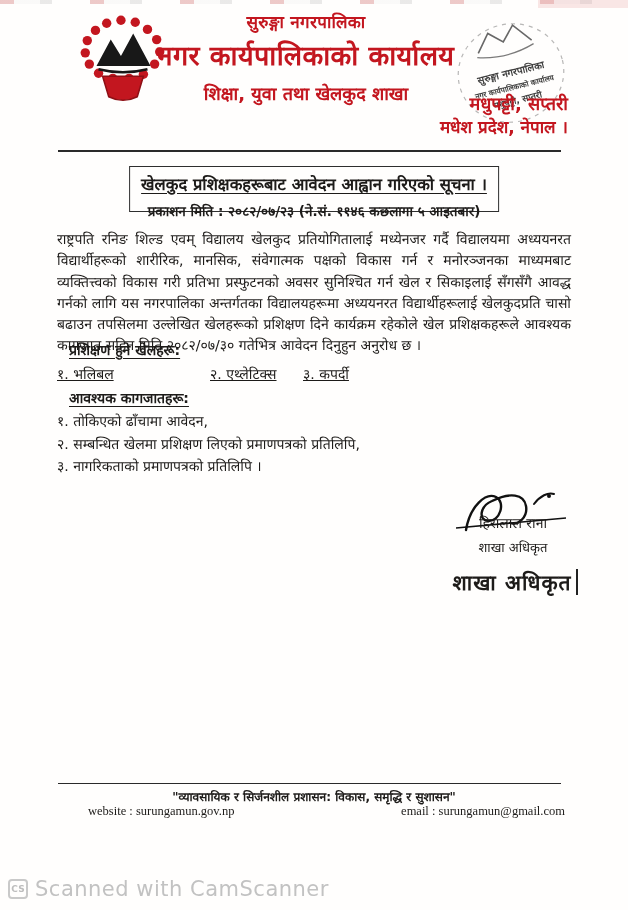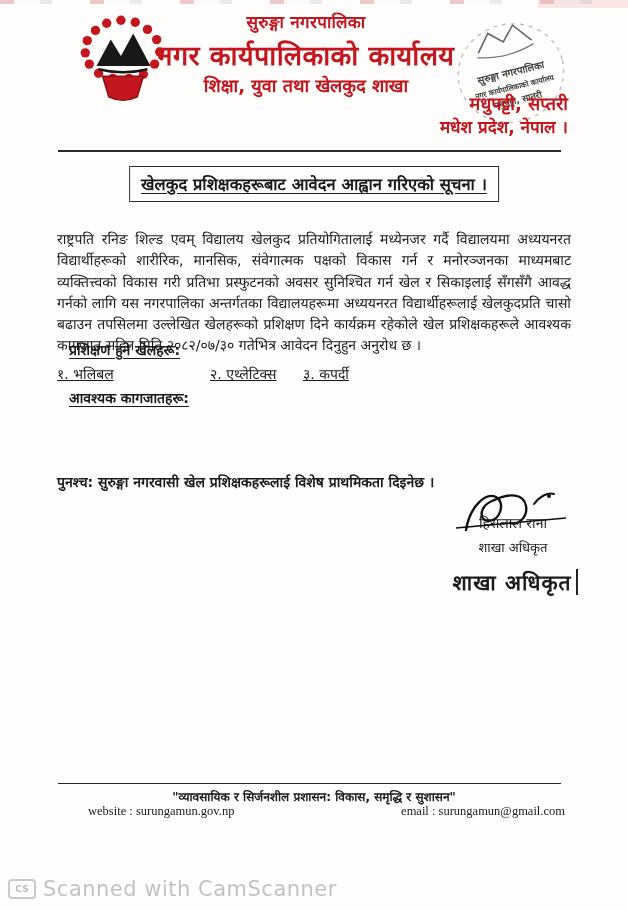--- a/index.html
+++ b/index.html
@@ -16,31 +16,31 @@
       rgba(197,80,80,.30) 0 14px, rgba(235,235,235,.25) 14px 40px,
       rgba(160,160,160,.22) 40px 52px, rgba(255,255,255,0) 52px 90px);
   }
   .scan-blush { position:absolute; top:0; right:0; width:90px; height:8px; background:rgba(233,160,160,.25); }
 
   
   .emblem { position:absolute; left:72px; top:13px; width:102px; height:94px; }
   .head-lines { position:absolute; left:92px; top:10px; width:428px; text-align:center; color:#c3161f; font-weight:bold; }
   .head-muni   { font-size:17px; letter-spacing:.3px; }
   .head-office { font-size:27px; margin-top:3px; letter-spacing:.4px; }
-  .head-dept   { font-size:18px; margin-top:0; }
+  .head-dept   { font-size:18px; margin-top:8px; }
   .stamp-wrap { position:absolute; left:452px; top:14px; width:118px; height:118px; transform:rotate(-14deg); opacity:.85; }
   .addr { position:absolute; right:60px; top:92px; text-align:right; color:#c3161f; font-weight:bold; line-height:1.35; }
   .addr-l1 { font-size:18px; }
   .addr-l2 { font-size:17px; }
   .head-rule { position:absolute; left:58px; top:150px; width:503px; border-top:2px solid #2a2a2a; }
 
   
   .title-box {
     position:absolute; left:50%; top:166px; transform:translateX(-50%);
-    border:1.5px solid #2e2e2e; padding:5px 11px 6px;
+    border:1.5px solid #2e2e2e; padding:5px 11px 16px;
     font-size:16.5px; font-weight:bold; white-space:nowrap;
   }
   .title-box span { text-decoration:underline; text-underline-offset:3px; }
   .pub-date { position:absolute; left:0; top:202px; width:100%; text-align:center; font-size:13.5px; font-weight:bold; }
   .body-par {
     position:absolute; left:57px; top:229px; width:514px;
     font-size:14px; line-height:1.52; text-align:justify;
   }
   .sec-head { position:absolute; left:57px; font-size:14px; font-weight:bold; text-decoration:underline; text-underline-offset:3px;margin-left:12px; }
   .sports-head { top:340px; }
@@ -61,21 +61,21 @@
 
   
   .foot-rule { position:absolute; left:58px; top:783px; width:503px; border-top:1.5px solid #2a2a2a; }
   .slogan { position:absolute; left:0; top:788px; width:100%; text-align:center; font-size:12px; font-weight:bold; }
   .contact-row { position:absolute; left:58px; top:804px; width:507px; display:flex; justify-content:space-between;
                  font-family:"Liberation Serif", serif; font-weight:normal; font-size:12.5px; }
   .contact-row .c-left { padding-left:30px; }
 
   
   .watermark { position:absolute; left:8px; bottom:9px; display:flex; align-items:center; gap:7px; }
-  .cs-icon { width:28px; height:20px; border:2px solid #c9c9c9; border-radius:4px; color:#bdbdbd;
+  .cs-icon { width:20px; height:20px; border:2px solid #c9c9c9; border-radius:4px; color:#bdbdbd;
              font-size:9px; font-weight:bold; display:flex; align-items:center; justify-content:center; }
   .wm-text { font-size:21px; color:#c2c2c2; letter-spacing:.5px; }
 
   svg text { font-family:"DejaVu Sans", sans-serif; }
 </style>
 </head>
 <body>
 
 <div class="page">
   <div class="scan-edge"></div>
@@ -126,33 +126,38 @@
   <div class="addr">
     <div class="addr-l1">मधुपट्टी, सप्तरी</div>
     <div class="addr-l2">मधेश प्रदेश, नेपाल ।</div>
   </div>
 
   <div class="head-rule"></div>
 
   <div class="title-box">
     <span>खेलकुद प्रशिक्षकहरूबाट आवेदन आह्वान गरिएको सूचना ।</span>
   </div>
+  <div class="pub-date">प्रकाशन मिति : २०८२/०७/२३ (ने.सं. ११४६ कछलागा ५ आइतबार)</div>
 
   <p class="body-par">राष्ट्रपति रनिङ शिल्ड एवम् विद्यालय खेलकुद प्रतियोगितालाई मध्येनजर गर्दै विद्यालयमा अध्ययनरत विद्यार्थीहरूको शारीरिक, मानसिक, संवेगात्मक पक्षको विकास गर्न र मनोरञ्जनका माध्यमबाट व्यक्तित्त्वको विकास गरी प्रतिभा प्रस्फुटनको अवसर सुनिश्चित गर्न खेल र सिकाइलाई सँगसँगै आवद्ध गर्नको लागि यस नगरपालिका अन्तर्गतका विद्यालयहरूमा अध्ययनरत विद्यार्थीहरूलाई खेलकुदप्रति चासो बढाउन तपसिलमा उल्लेखित खेलहरूको प्रशिक्षण दिने कार्यक्रम रहेकोले खेल प्रशिक्षकहरूले आवश्यक कागजात सहित मिति २०८२/०७/३० गतेभित्र आवेदन दिनुहुन अनुरोध छ ।</p>
 
   <div class="sec-head sports-head">प्रशिक्षण हुने खेलहरू:</div>
   <div class="sports-row">
     <span class="sp sp0">१. भलिबल</span>
     <span class="sp sp1">२. एथ्लेटिक्स</span>
     <span class="sp sp2">३. कपर्दी</span>
   </div>
 
   <div class="sec-head docs-head">आवश्यक कागजातहरू:</div>
+  <div class="docs-list">
+    <div>१. तोकिएको ढाँचामा आवेदन,</div>
+    <div>२. सम्बन्धित खेलमा प्रशिक्षण लिएको प्रमाणपत्रको प्रतिलिपि,</div>
+    <div>३. नागरिकताको प्रमाणपत्रको प्रतिलिपि ।</div>
+  </div>
 
-  <div class="postscript">पुनश्च: सुरुङ्गा नगरवासी खेल प्रशिक्षकहरूलाई विशेष प्राथमिकता दिइनेछ ।</div>
 
   <div class="sig-draw">
     <svg width="125" height="60" viewBox="0 0 125 60">
       <path d="M18,46 C22,22 38,8 48,13 C58,18 52,38 40,37 C30,36 32,22 44,17 C62,8 76,10 78,22 C80,33 70,42 62,39" fill="none" stroke="#111" stroke-width="2.4" stroke-linecap="round"></path>
       <line x1="8" y1="44" x2="118" y2="34" stroke="#111" stroke-width="1.6"></line>
       <circle cx="101" cy="12" r="2" fill="#111"></circle>
       <path d="M86,20 C92,12 100,8 106,10" fill="none" stroke="#111" stroke-width="2" stroke-linecap="round"></path>
     </svg>
   </div>
   <div class="sig-block">

